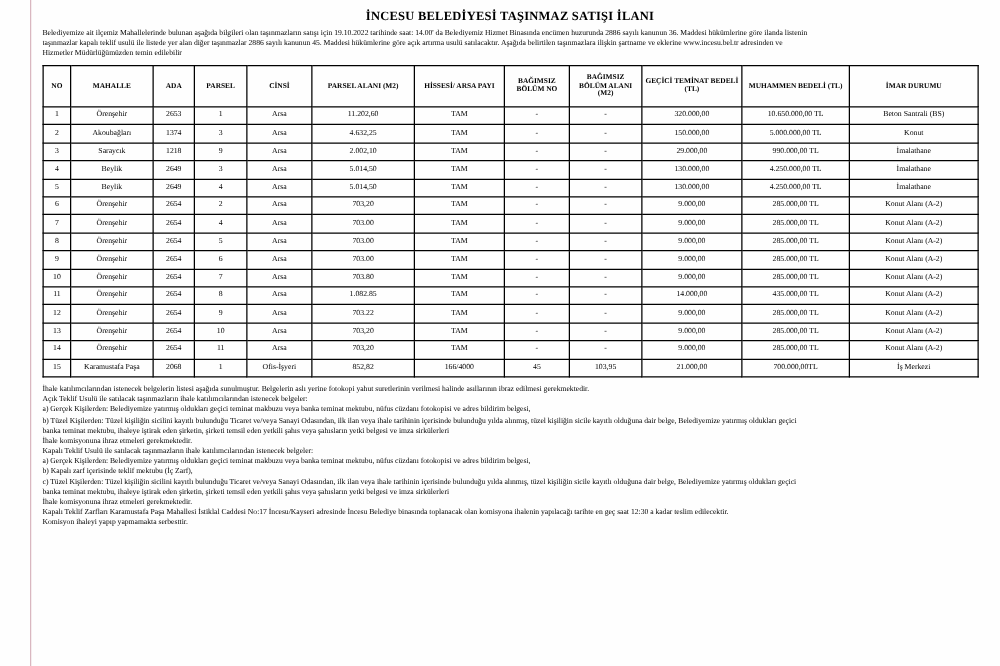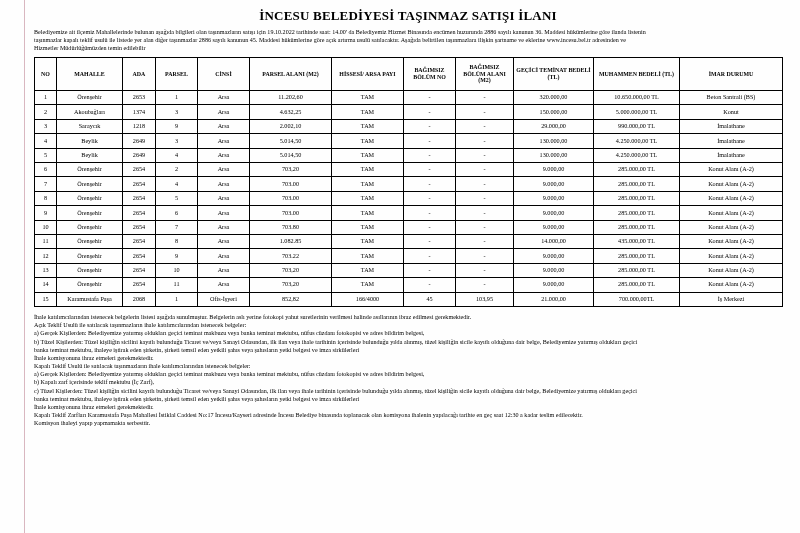--- a/index.html
+++ b/index.html
@@ -31,21 +31,21 @@
     background: #d9b7c0;
   }
   .doc {
     position: absolute;
     left: 34px;
     top: 8px;
     width: 748px;
   }
   .doc-title {
     text-align: center;
-    font-size: 13px;
+    font-size: 10px;
     font-weight: bold;
     letter-spacing: 0.2px;
     margin-bottom: 4px;
   }
   .intro {
     font-size: 6.1px;
     line-height: 1.32;
     text-align: justify;
     margin-bottom: 5px;
   }

